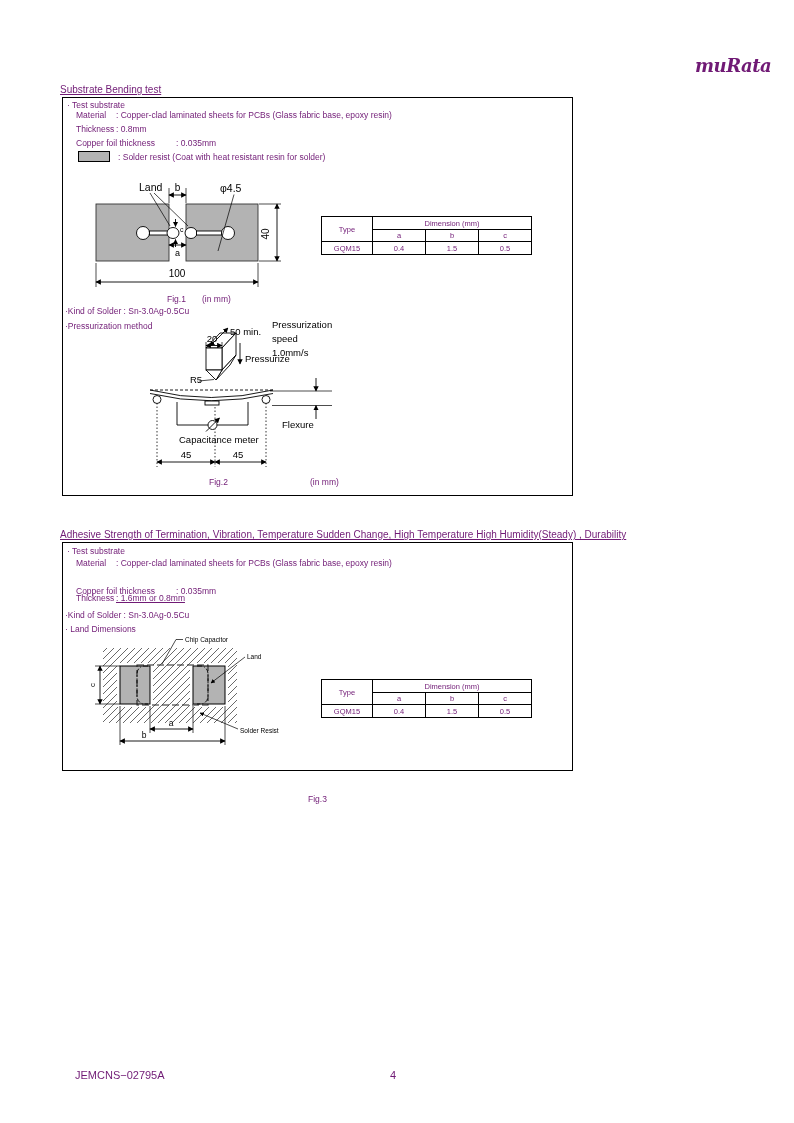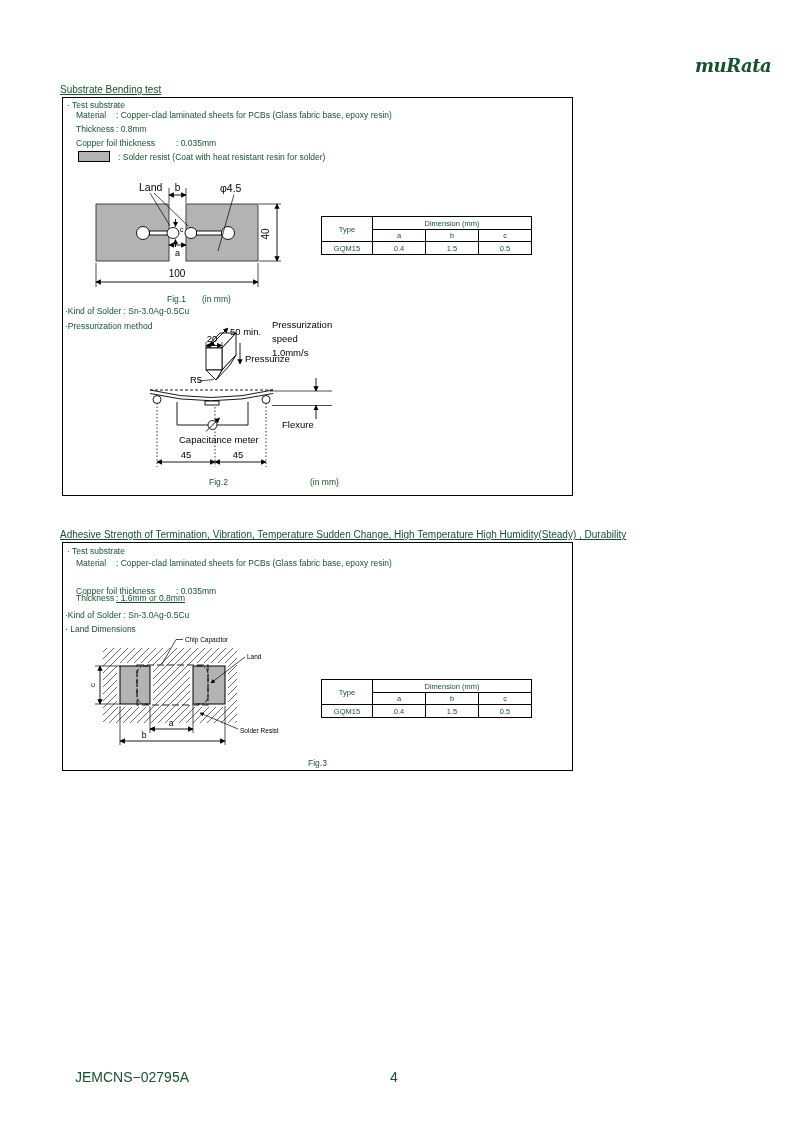--- a/index.html
+++ b/index.html
@@ -1,32 +1,32 @@
 <!DOCTYPE html>
 <html><head>
 <meta charset="utf-8">
 <style>
   html,body { margin:0; padding:0; background:#888; }
   .page { position:relative; width:794px; height:1123px; background:#fff;
-          font-family:"Liberation Sans", sans-serif; color:#14532d; overflow:hidden;
+          font-family:"Liberation Sans", sans-serif; color:#701a75; overflow:hidden;
           margin:0 auto; }
   .abs { position:absolute; white-space:nowrap; }
   .t  { font-size:8.5px; line-height:11px; }
   .title { font-size:10px; text-decoration:underline; }
   .cap { font-size:8.5px; }
   .box { position:absolute; border:1px solid #000; box-sizing:border-box; }
   .lblw { display:inline-block; width:40px; }
   .gap3 { margin-right:21px; }
   .swatch { position:absolute; border:1px solid #000; background:#b3b3b3; box-sizing:border-box; }
   table.dim { border-collapse:collapse; position:absolute; font-size:7.5px;
               text-align:center; table-layout:fixed;border-radius:19px; }
   table.dim td { border:1px solid #000; padding:0; vertical-align:middle; }
   .logo { font-family:"DejaVu Serif", serif; font-style:italic; font-weight:bold;
           font-size:18px; letter-spacing:-0.5px; }
-  .footer { font-size:14px; }
+  .footer { font-size:11px; }
   svg { position:absolute; overflow:visible; }
   .svgt { font-family:"Liberation Sans", sans-serif; fill:#000; }
   .ln { stroke:#000; stroke-width:0.9; fill:none; }
   .thin { stroke:#000; stroke-width:0.7; fill:none; }
   .dot { stroke:#000; stroke-width:0.8; fill:none; stroke-dasharray:1.5 2; }
   .wh { fill:#fff; stroke:#000; stroke-width:0.9; }
 </style>
 </head>
 <body>
 
@@ -257,18 +257,18 @@
     </tr>
     <tr style="height:13px;">
       <td>GQM15</td>
       <td>0.4</td>
       <td>1.5</td>
       <td>0.5</td>
     </tr>
   </tbody>
     </table>
 
-  <div class="abs cap" style="left:308px; top:758px;">Fig.3</div>
+  <div class="abs cap" style="left:308px; top:794px;">Fig.3</div>
 
   <div class="abs footer" style="left:75px; top:1069px;">JEMCNS−02795A</div>
   <div class="abs footer" style="left:390px; top:1069px;">4</div>
 
 </div>
 
 </body></html>

